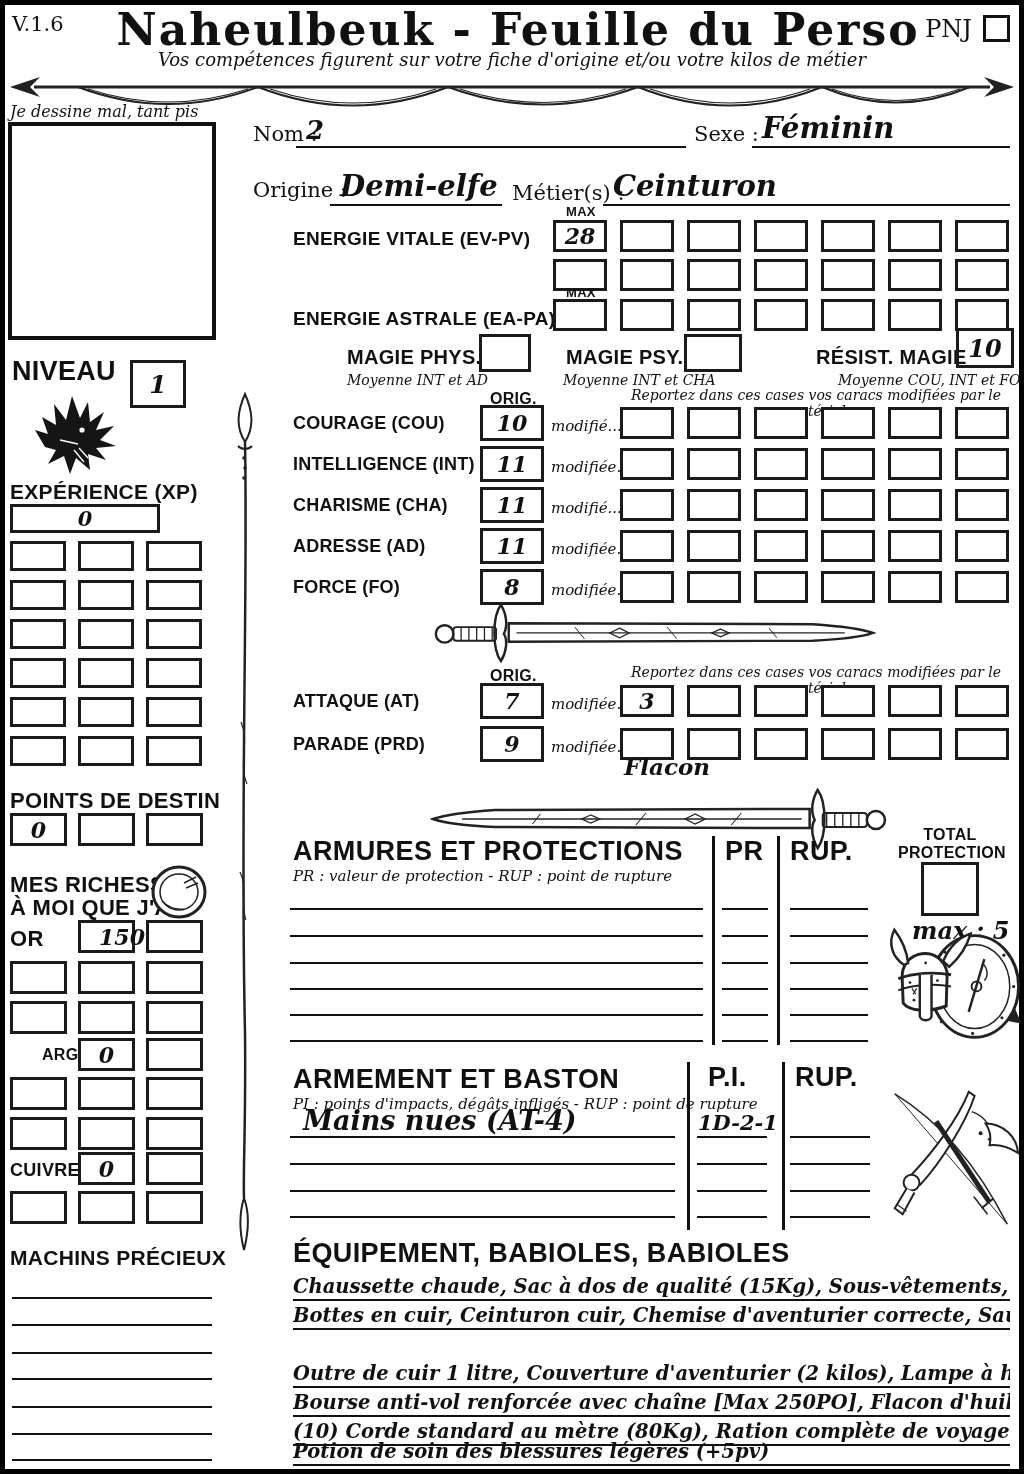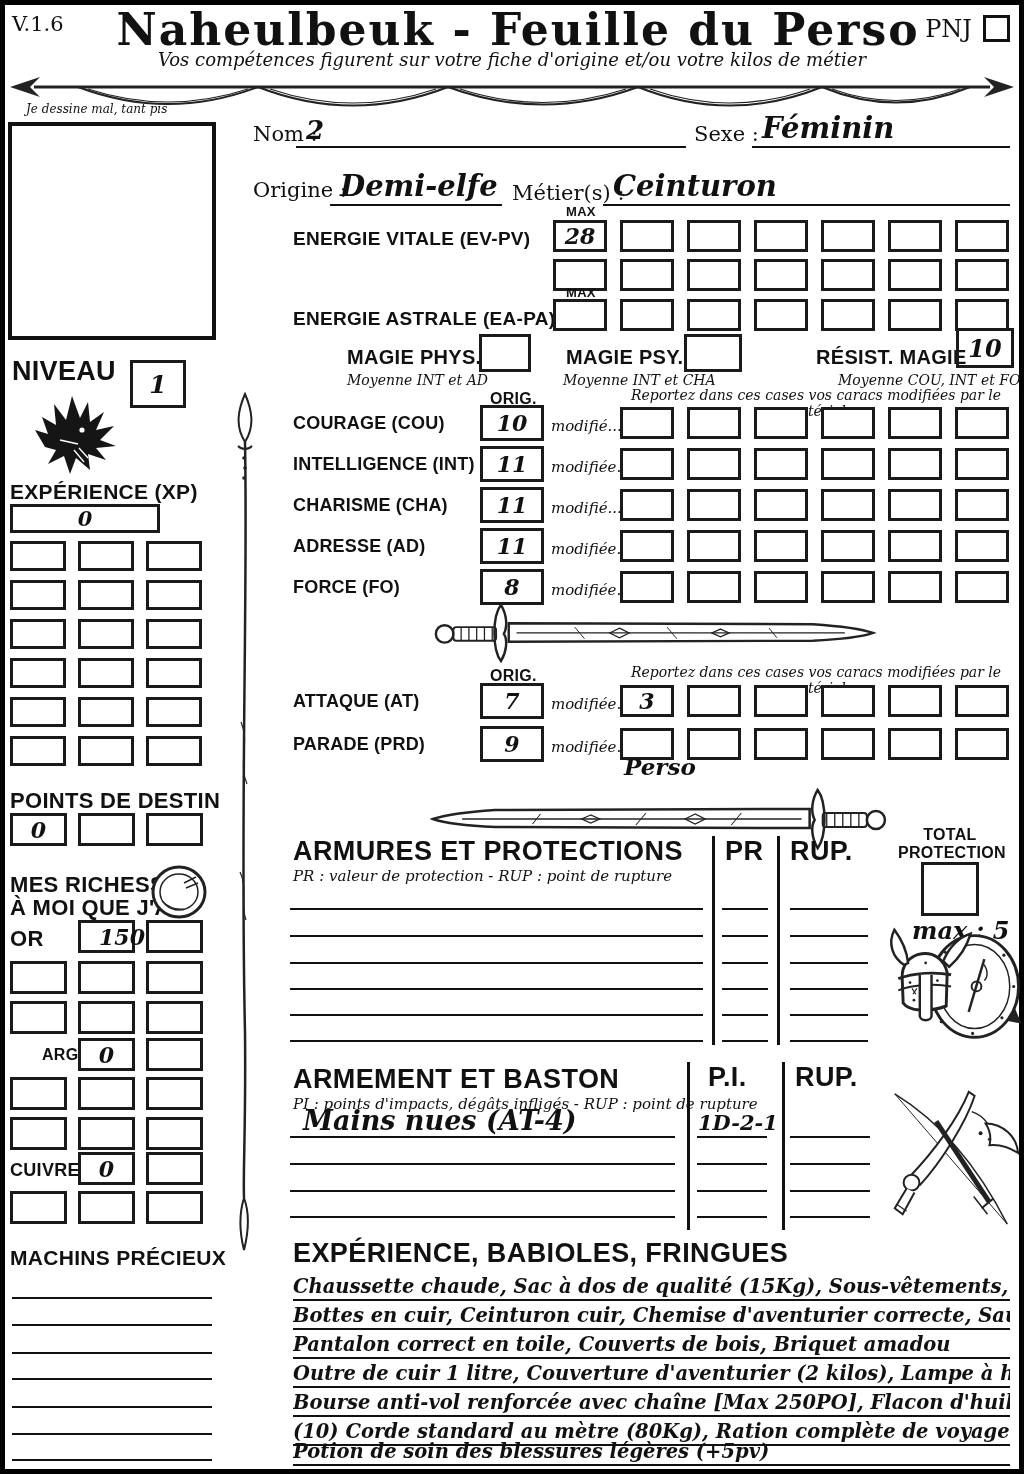--- a/index.html
+++ b/index.html
@@ -60,21 +60,21 @@
     <path d="M250,13 Q345,50 440,13" stroke="#222" stroke-width="2" fill="none"></path>
     <path d="M262,15 Q345,43 428,15" stroke="#222" stroke-width="1.2" fill="none"></path>
     <path d="M440,13 Q535,48 630,13" stroke="#222" stroke-width="2" fill="none"></path>
     <path d="M452,15 Q535,42 618,15" stroke="#222" stroke-width="1.2" fill="none"></path>
     <path d="M630,13 Q722,50 814,13" stroke="#222" stroke-width="2" fill="none"></path>
     <path d="M642,15 Q722,43 802,15" stroke="#222" stroke-width="1.2" fill="none"></path>
     <path d="M814,13 Q888,44 962,13" stroke="#222" stroke-width="2" fill="none"></path>
     <path d="M824,15 Q888,38 952,15" stroke="#222" stroke-width="1.2" fill="none"></path>
   </svg>
 
-  <div class="abs script" style="left:26px;top:102px;font-size:12px;">Je dessine mal, tant pis</div>
+  <div class="abs script" style="left:10px;top:102px;font-size:16px;">Je dessine mal, tant pis</div>
   <div class="abs" style="left:8px;top:122px;width:208px;height:218px;border:4px solid #111;"></div>
 
   <div class="abs serif" style="left:253px;top:122px;font-size:21px;">Nom :</div>
   <div class="fieldline" style="left:296px;top:116px;width:390px;height:32px;">
     <span class="hv hand" style="font-size:26px;">2</span>
   </div>
   <div class="abs serif" style="left:694px;top:122px;font-size:21px;">Sexe :</div>
   <div class="fieldline" style="left:752px;top:112px;width:258px;height:36px;">
     <span class="hv hand" style="font-size:29px;">Féminin</span>
   </div>
@@ -207,21 +207,21 @@
   </div>
   <div class="statrow" style="top:726px;">
     <div class="slabel">PARADE (PRD)</div>
     <div class="orig origbox valbox">9</div>
     <div class="modlbl script">modifiée...</div>
     <div class="mods boxrow">
       <div class="box valbox"></div>
       <div class="fill"><div class="box"></div><div class="box"></div><div class="box"></div><div class="box"></div><div class="box"></div></div>
     </div>
   </div>
-  <div class="abs hand" style="left:624px;top:753px;font-size:23px;">Perso</div>
+  <div class="abs hand" style="left:624px;top:753px;font-size:23px;">Flacon</div>
 
   <svg class="abs" style="left:430px;top:772px;" width="462" height="90" viewBox="0 0 460 70">
     <g transform="scale(-1,1) translate(-460,0)">
       <circle cx="16" cy="38" r="9" fill="none" stroke="#222" stroke-width="2.5"></circle>
       <rect x="25" y="31" width="44" height="14" rx="3" fill="none" stroke="#222" stroke-width="2"></rect>
       <path d="M33,31 L33,45 M41,31 L41,45 M49,31 L49,45 M57,31 L57,45 M65,31 L65,45" stroke="#222" stroke-width="1.3"></path>
       <path d="M74,8 C65,20 65,54 74,66 C80,56 81,44 77,38 C81,30 80,18 74,8 Z" fill="none" stroke="#222" stroke-width="2.5"></path>
       <path d="M82,27 L395,28 Q440,31 457,37 Q440,43 395,45 L82,46 Z" fill="none" stroke="#222" stroke-width="2.5"></path>
       <path d="M90,37 L428,37" stroke="#222" stroke-width="1.3"></path>
       <path d="M196,32 L206,37 L196,42 L186,37 Z M300,33 L309,37 L300,41 L291,37 Z" fill="none" stroke="#222" stroke-width="1.3"></path>
@@ -318,29 +318,26 @@
     <path d="M18,124 L28,131" stroke="#222" stroke-width="1.2"></path>
     <path d="M58,40 L112,122" stroke="#222" stroke-width="5" fill="none"></path>
     <path d="M104,128 L116,118" stroke="#222" stroke-width="2" fill="none"></path>
     <path d="M96,116 L110,134" stroke="#222" stroke-width="1.5" fill="none"></path>
     <path d="M108,42 C126,42 140,56 141,72 C132,66 122,63 112,64 C114,56 112,48 108,42 Z" fill="#fff" stroke="#222" stroke-width="2"></path>
     <circle cx="103" cy="52" r="2" fill="#222"></circle>
       <circle cx="112" cy="58" r="1.6" fill="#222"></circle>
     <path d="M94,30 C100,32 106,36 110,42" stroke="#222" stroke-width="1.5" fill="none"></path>
   </svg>
 
-  <div class="abs h-section" style="left:293px;top:1238px;">EXPÉRIENCE, BABIOLES, FRINGUES</div>
+  <div class="abs h-section" style="left:293px;top:1238px;">ÉQUIPEMENT, BABIOLES, BABIOLES</div>
   <div class="eqrow" style="top:1272px;">
       <span class="hv hand">Chaussette chaude, Sac à dos de qualité (15Kg), Sous-vêtements, Écuelle</span>
     </div>
   <div class="eqrow" style="top:1301px;">
       <span class="hv hand">Bottes en cuir, Ceinturon cuir, Chemise d'aventurier correcte, Saucisson</span>
-    </div>
-  <div class="eqrow" style="top:1330px;">
-      <span class="hv hand">Pantalon correct en toile, Couverts de bois, Briquet amadou</span>
     </div>
   <div class="eqrow" style="top:1359px;">
       <span class="hv hand">Outre de cuir 1 litre, Couverture d'aventurier (2 kilos), Lampe à huile</span>
     </div>
   <div class="eqrow" style="top:1388px;">
       <span class="hv hand">Bourse anti-vol renforcée avec chaîne [Max 250PO], Flacon d'huile (24h)</span>
     </div>
   <div class="eqrow" style="top:1417px;">
       <span class="hv hand">(10) Corde standard au mètre (80Kg), Ration complète de voyage</span>
     </div>

